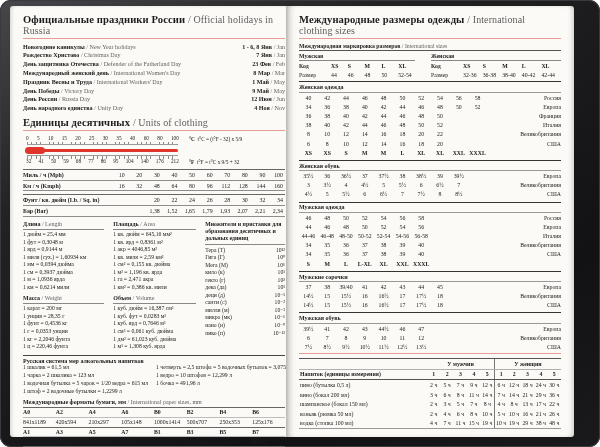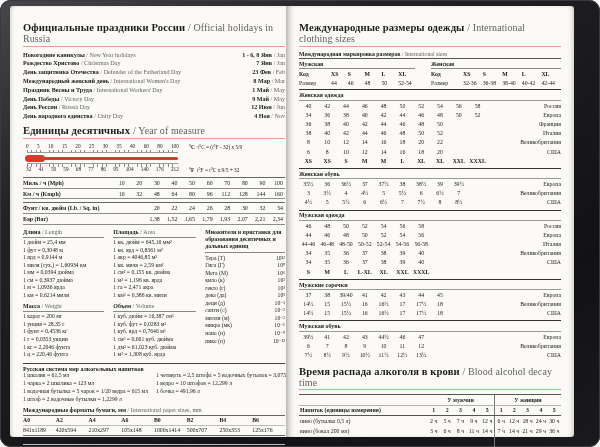--- a/index.html
+++ b/index.html
@@ -6,21 +6,21 @@
   html,body{width:600px;height:447px;background:#fff;overflow:hidden;
     font-family:"Liberation Serif","DejaVu Serif",serif;color:#1c1c1c}
   .book{position:absolute;inset:0;border-radius:11px;
     background:linear-gradient(150deg,#47474b 0%,#222224 28%,#121214 75%,#1a1a1c 100%);
     box-shadow:inset 0 0 0 1px #3a3a3e}
   .page{position:absolute;top:6px;height:431px;width:288px;background:#fbfaf6}
   .page-left{left:10px;border-radius:3px 1px 1px 3px;
     box-shadow:inset -7px 0 9px -7px rgba(0,0,0,.55),inset 3px 0 5px -3px rgba(0,0,0,.25)}
   .page-right{left:286px;border-radius:1px 3px 3px 1px;
     box-shadow:inset 7px 0 9px -7px rgba(0,0,0,.55),inset -4px 0 6px -4px rgba(0,0,0,.3)}
-  .pad{padding:16px 13px 6px 13px;height:100%}
+  .pad{padding:8px 13px 6px 13px;height:100%}
   .en{font-weight:normal;color:#5f5f5f}
   .b{font-weight:bold}
   .h1{font-size:10.6px;font-weight:bold;letter-spacing:.1px}
   .h1 .en{font-size:10px}
   .redline{border-bottom:1px solid #e69b93;margin:1.5px 0 4px}
   
   .hol-row{display:flex;justify-content:space-between;font-size:6.1px;line-height:1.45}
   
   .thermo{display:flex;gap:7px;margin:2px 0 3px;align-items:stretch}
   .t-scale{flex:1;padding:1px 2px}
@@ -136,21 +136,21 @@
             <span><b>День России</b> <span class="en">/ Russia Day</span></span>
             <span><b>12</b> <b>Июн</b> <span class="en">/ Jun</span></span>
           </div>
 
           <div class="hol-row">
             <span><b>День народного единства</b> <span class="en">/ Unity Day</span></span>
             <span><b>4</b> <b>Ноя</b> <span class="en">/ Nov</span></span>
           </div>
         </div>
 
-      <div class="h1" style="margin-top:4px"><span>Единицы десятичных</span> <span class="en">/ Year of measure</span></div>
+      <div class="h1" style="margin-top:4px"><span>Единицы десятичных</span> <span class="en">/ Units of clothing</span></div>
       <div class="redline"></div>
 
       <div class="thermo">
         <div class="t-scale">
           <div class="t-nums">
 
           <span>0</span>
               <span>5</span>
               <span>10</span>
               <span>15</span>
@@ -787,21 +787,20 @@
                   <span class="c"></span>
                   <span class="c"></span>
                   <span class="c"></span>
                 </div>
                   <span class="rg">США</span>
                 </div>
               </div>
           </div>
         </div>
 
-      <div class="h1" style="margin-top:6px"><span>Время распада алкоголя в крови</span> <span class="en">/ Blood alcohol decay time</span></div>
       <div class="redline"></div>
 
       <div class="alc">
         <div class="alc-h1">
           <span class="dl"></span>
           <span class="gh men">У мужчин</span>
           <span class="gh women">У женщин</span>
         </div>
         <div class="alc-h2">
           <span class="dl">Напиток (единицы измерения)</span>

